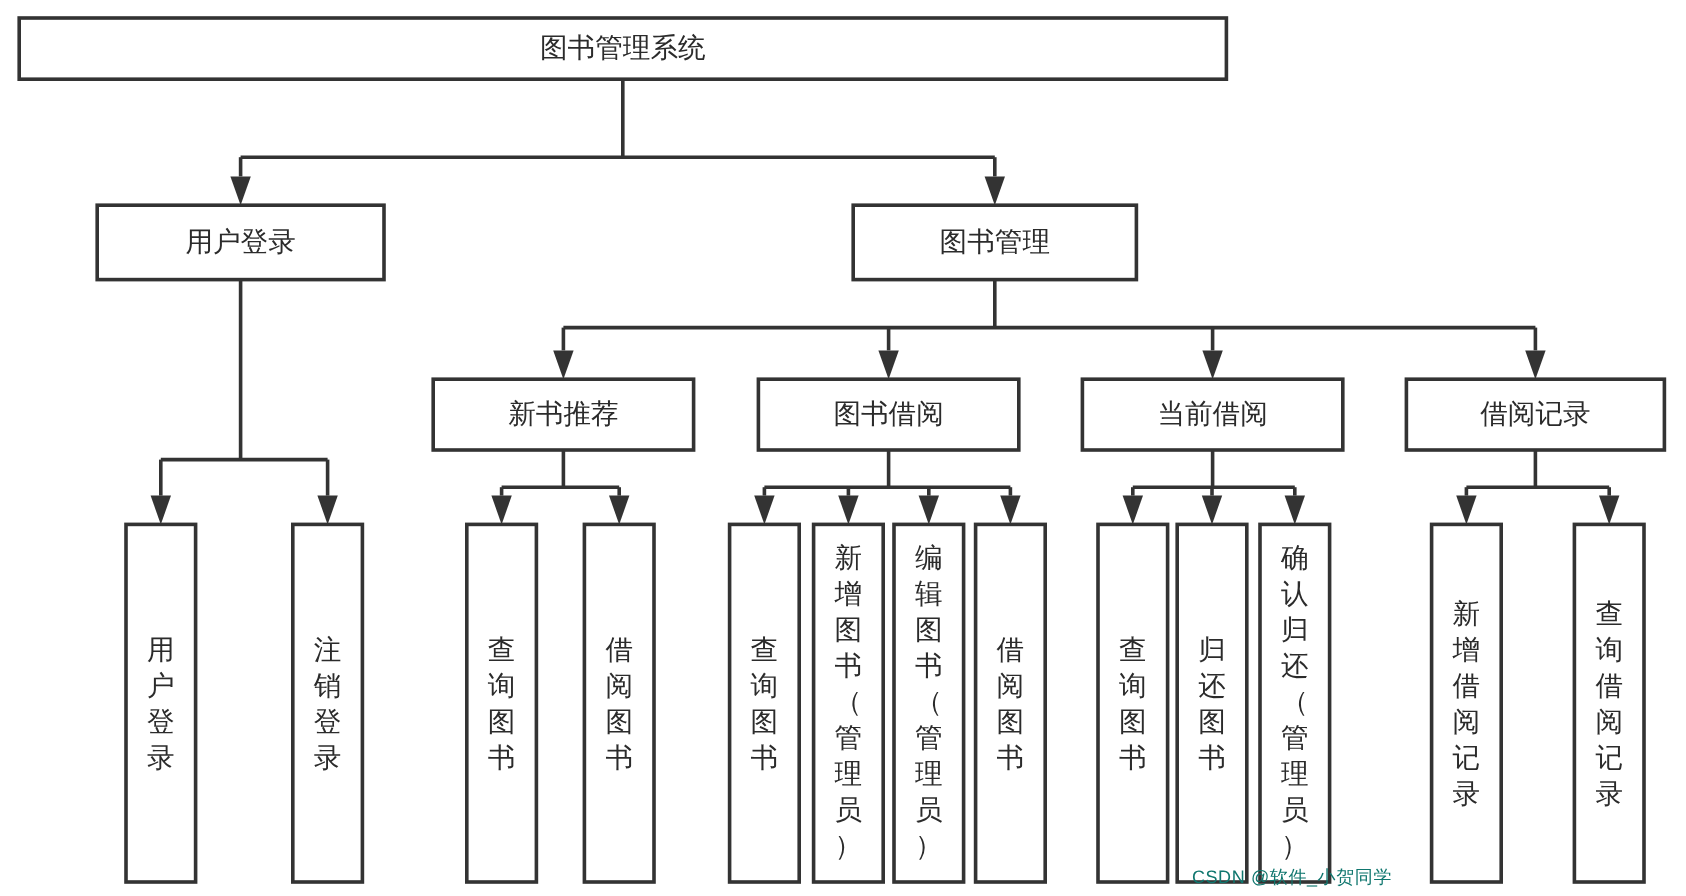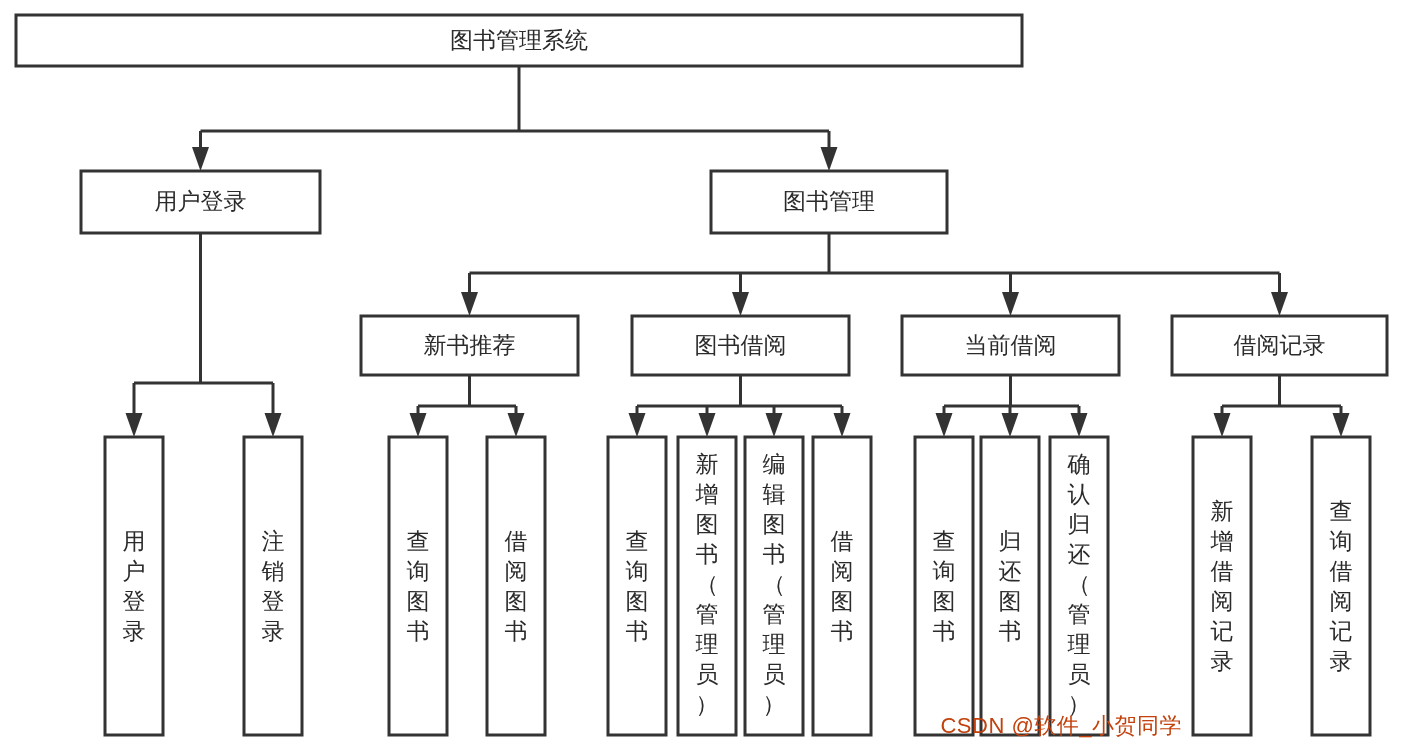--- a/index.html
+++ b/index.html
@@ -49,25 +49,25 @@
     dominant-baseline: middle;
   }
   .node-label-v {
     font-family: "Liberation Sans", "DejaVu Sans", sans-serif;
     font-size: 23px;
     fill: #2b2b2b;
     text-anchor: middle;
   }
   .watermark {
     position: absolute;
-    right: 2px;
+    right: 24px;
     bottom: 6px;
     font-family: "Liberation Sans", "DejaVu Sans", sans-serif;
-    font-size: 22px;
-    color: #c2410c;
+    font-size: 15px;
+    color: #0f766e;
     white-space: nowrap;
     letter-spacing: 0.5px;
   }
 </style>
 </head>
 <body>
 
 <div id="diagram-root">
   <svg class="flow-canvas" viewBox="0 0 1405 747" xmlns="http://www.w3.org/2000/svg">
     <g id="connector-layer">

